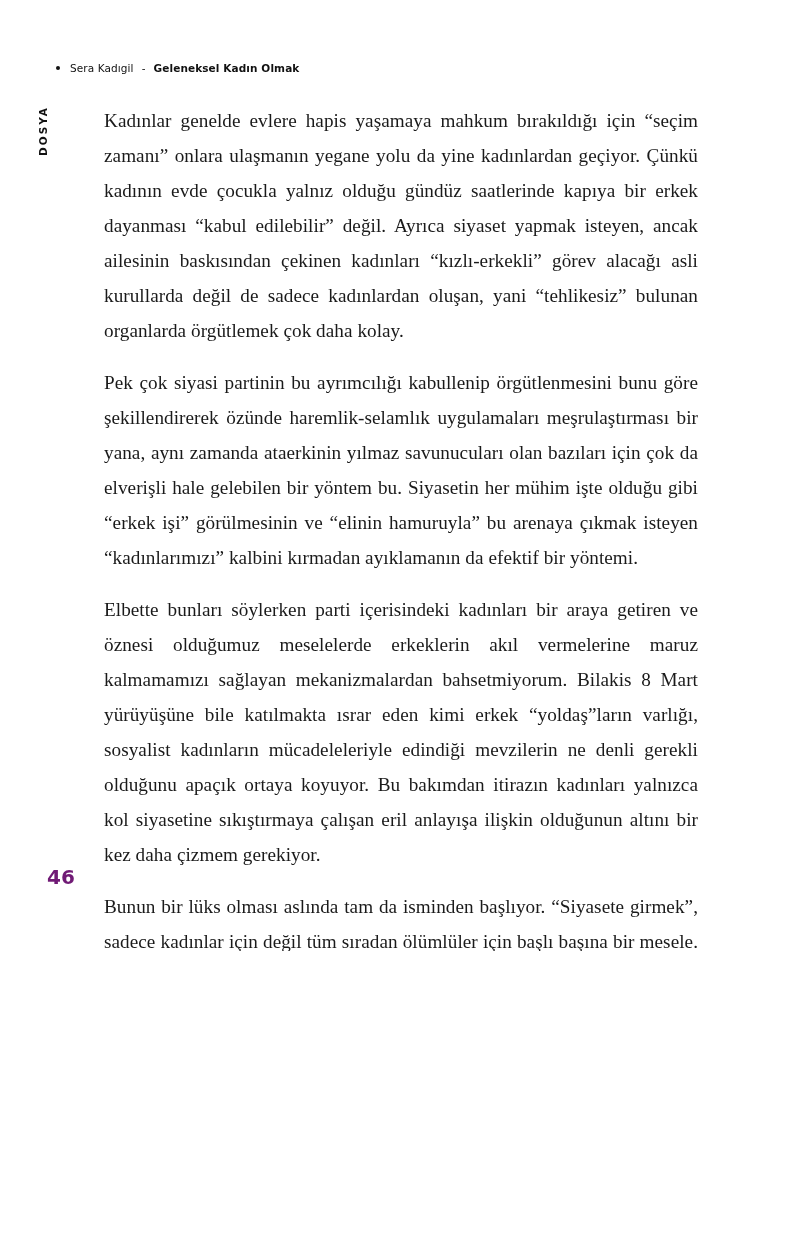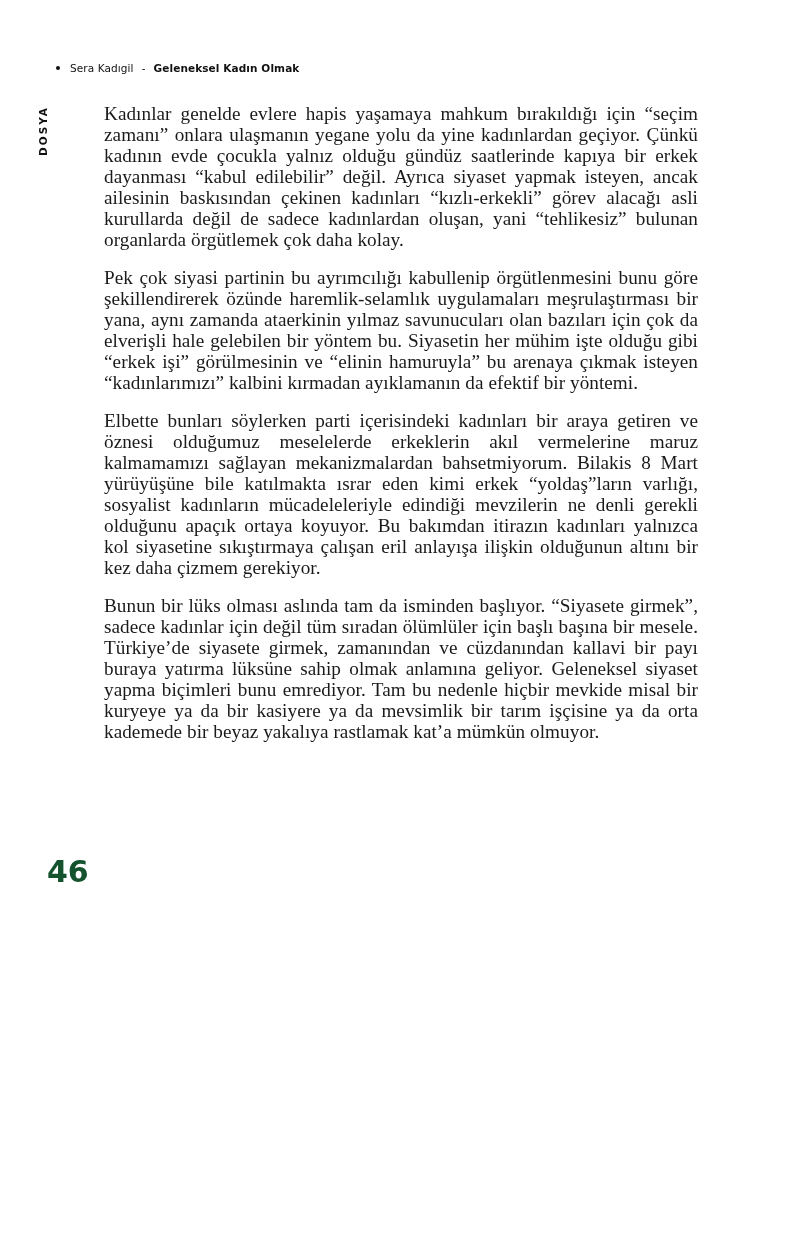--- a/index.html
+++ b/index.html
@@ -70,39 +70,39 @@
   
   .column {
     position: absolute;
     left: 104px;
     top: 103px;
     width: 594px;
   }
   .column p {
     margin: 0 0 17px 0;
     font-size: 19.2px;
-    line-height: 21px;
+    line-height: 35px;
     text-align: justify;
     text-justify: inter-word;
     hyphens: manual;
     letter-spacing: 0.05px;
   }
   .column p:last-child {
     margin-bottom: 8px;
   }
 
   
   .folio {
     position: absolute;
     left: 47px;
     bottom: 62px;
     font-family: "DejaVu Sans", sans-serif;
-    font-size: 30px;
+    font-size: 20px;
     font-weight: bold;
-    color: #14532d;
+    color: #701a75;
   }
 </style>
 </head>
 <body>
 
 <div class="page">
 
   <div class="running-head">
     <span class="bullet"></span>
     <span class="author">Sera Kadıgil</span>

